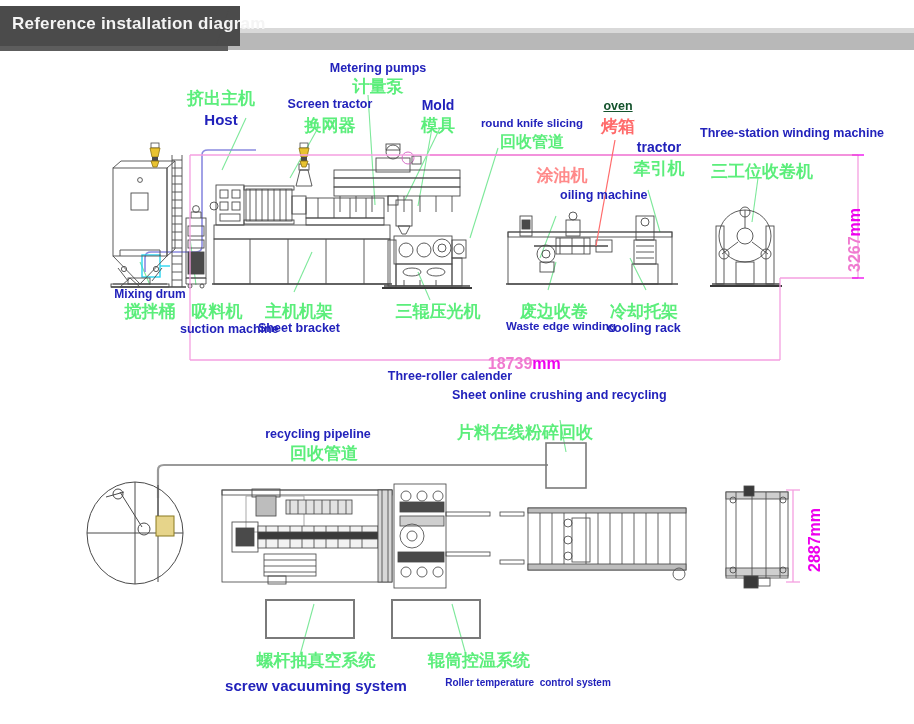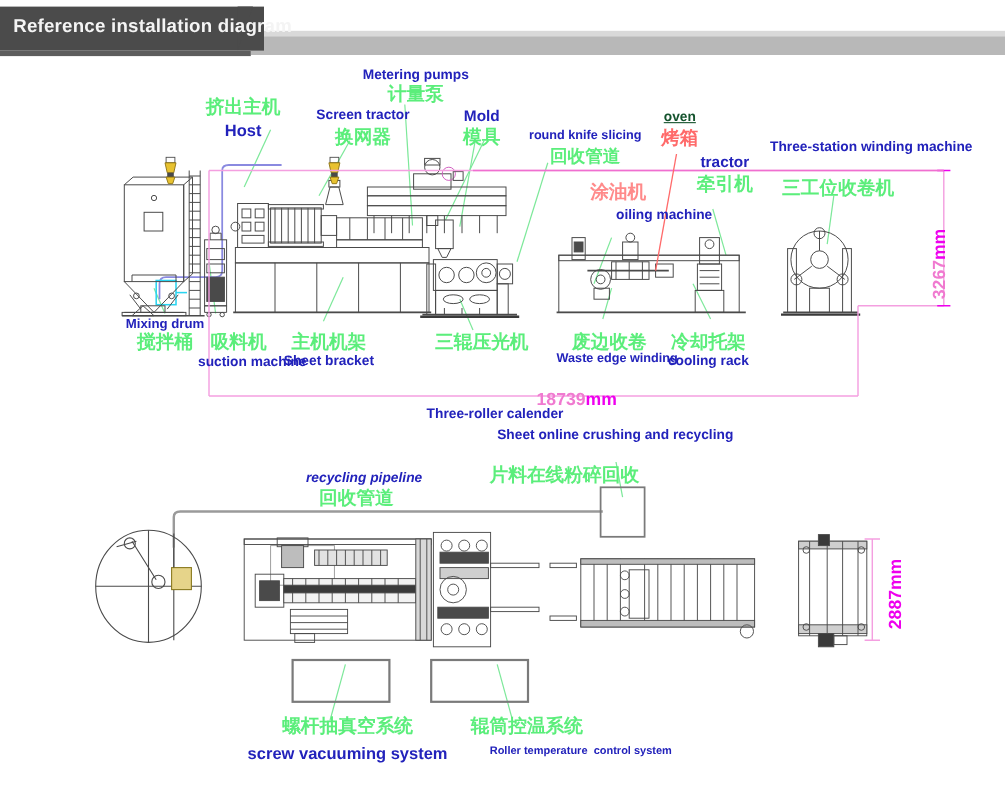--- a/index.html
+++ b/index.html
@@ -413,25 +413,25 @@
   <div class="lbl cn ctr" style="left:602px;top:303px;width:84px;">冷却托架</div>
   <div class="lbl en ctr" style="left:596px;top:322px;width:96px;">cooling rack</div>
 
   <div class="lbl" style="left:470px;top:340px;">
     <span class="dim-num">18739</span><span class="dim-mm">mm</span>
   </div>
   <div class="dim-vert" style="left:846px;top:272px;">
     <span class="dim-num">3267</span><span class="dim-mm">mm</span>
   </div>
 
-  <div class="lbl en ctr" style="left:264px;top:428px;width:134px;font-style:italic;">recycling pipeline</div>
+  <div class="lbl en ctr" style="left:251px;top:428px;width:134px;">recycling pipeline</div>
   <div class="lbl cn ctr" style="left:270px;top:445px;width:108px;">回收管道</div>
 
   <div class="lbl en ctr" style="left:452px;top:388px;width:146px;line-height:1.15;">Sheet online crushing and recycling</div>
-  <div class="lbl cn ctr" style="left:428px;top:424px;width:170px;text-align:center;">片料在线粉碎回收</div>
+  <div class="lbl cn ctr" style="left:440px;top:424px;width:170px;text-align:center;">片料在线粉碎回收</div>
 
   <div class="lbl en ctr" style="left:188px;top:678px;width:256px;font-size:15px;">screw vacuuming system</div>
   <div class="lbl cn ctr" style="left:234px;top:652px;width:164px;">螺杆抽真空系统</div>
 
   <div class="lbl cn ctr" style="left:404px;top:652px;width:150px;">辊筒控温系统</div>
   <div class="lbl en ctr" style="left:396px;top:678px;width:264px;font-size:10px;">Roller temperature  control system</div>
 
   <div class="dim-vert" style="left:806px;top:572px;">
     <span class="dim-mm">2887</span><span class="dim-mm">mm</span>
   </div>

